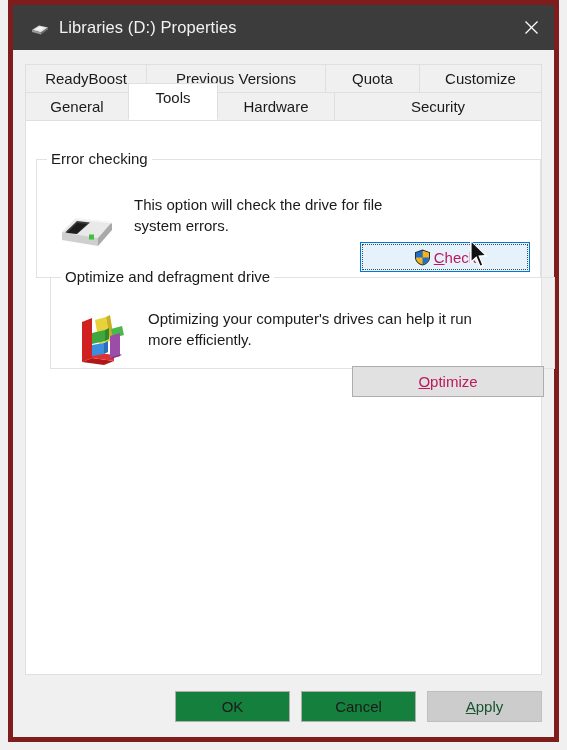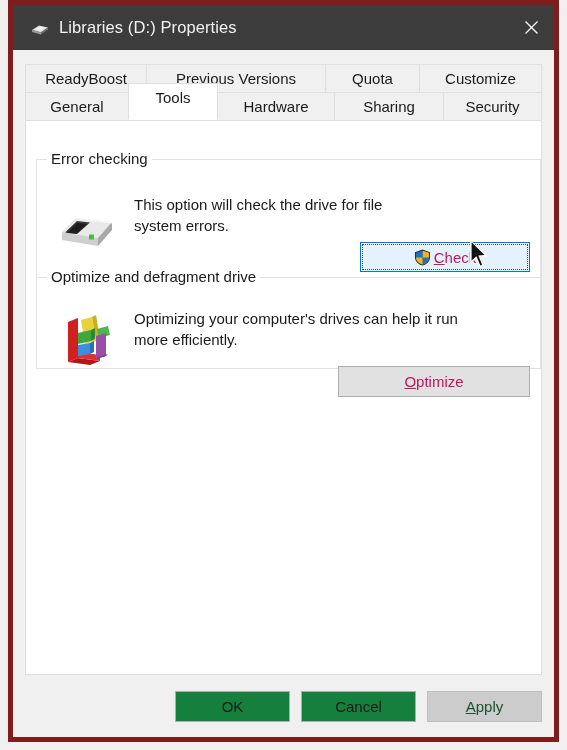--- a/index.html
+++ b/index.html
@@ -140,21 +140,21 @@
     top: -10px;
     left: 10px;
     background: #ffffff;
     padding: 0 4px;
     font-size: 15px;
     color: #1a1a1a;
     white-space: nowrap;
   }
 
   #group-error { left: 10px; top: 22px; width: 505px; height: 119px; margin-top: 16px; }
-  #group-optimize { left: 10px; top: 156px; width: 505px; height: 92px; }
+  #group-optimize { left: 24px; top: 156px; width: 505px; height: 92px; }
 
   .section-icon {
     position: absolute;
     display: block;
   }
   .section-text {
     position: absolute;
     font-size: 15px;
     color: #1a1a1a;
     line-height: 21px;
@@ -294,23 +294,20 @@
       <div class="tab-row row-bottom">
         <div class="tab" style="flex:0 0 104px;">
           <span>General</span>
         </div>
         <div class="tab active" style="flex:0 0 90px;">
           <span>Tools</span>
         </div>
         <div class="tab" style="flex:0 0 118px;">
           <span>Hardware</span>
         </div>
-        <div class="tab" style="flex:0 0 110px;">
-          <span>Sharing</span>
-        </div>
         <div class="tab" style="flex:1 1 auto;">
           <span>Security</span>
         </div>
       </div>
     </div>
 
     <div id="tabpanel">
 
       <div class="groupbox" id="group-error">
         <div class="groupbox-title">Error checking</div>

